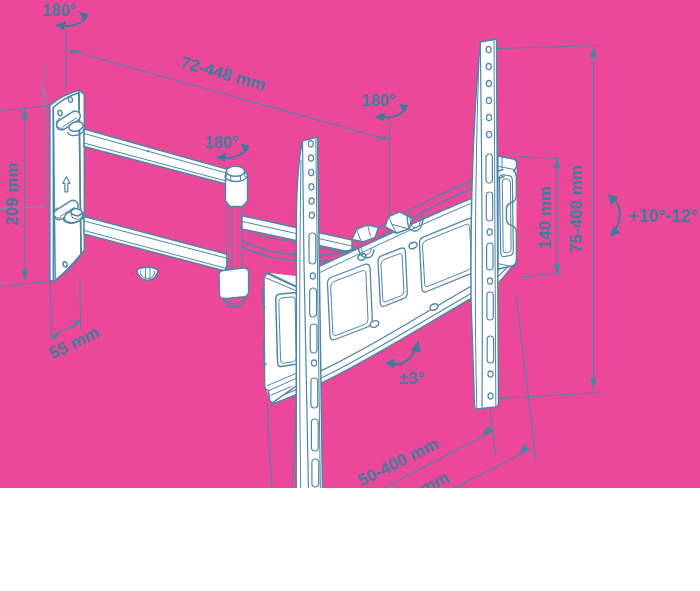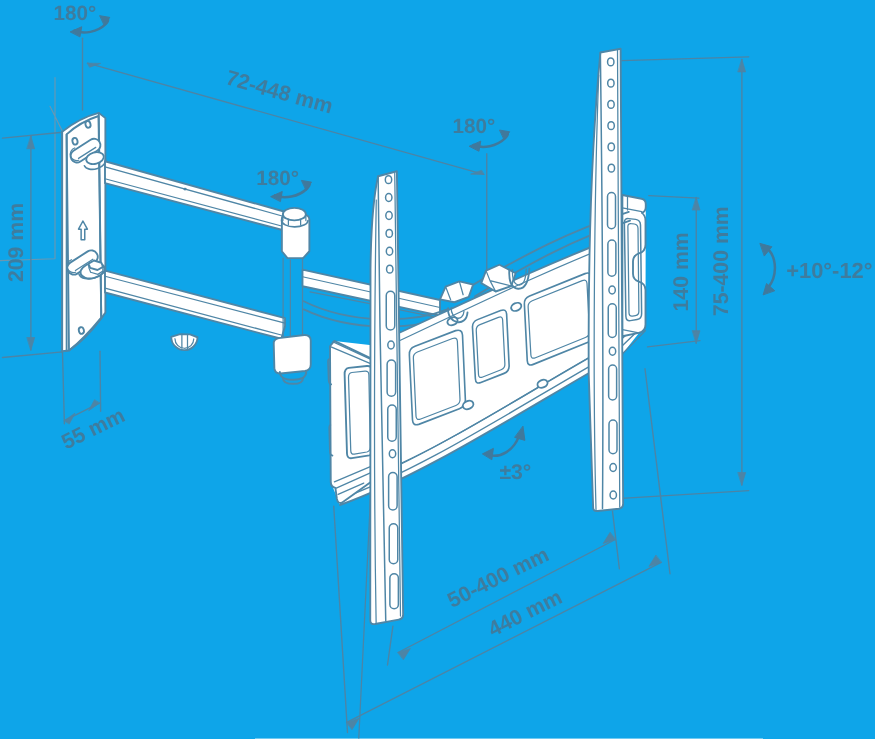--- a/index.html
+++ b/index.html
@@ -1,16 +1,16 @@
 <!DOCTYPE html>
 <html><head>
 <meta charset="utf-8">
 <style>
 html,body{margin:0;padding:0;background:#fff;}
-#wrap{width:700px;height:591px;position:relative;overflow:hidden;background:#0ea5e9;}
+#wrap{width:700px;height:488px;position:relative;overflow:hidden;background:#ec4899;}
 svg{display:block;}
 text{font-family:"Liberation Sans",sans-serif;font-weight:bold;fill:#3e7c9e;}
 </style>
 </head>
 <body>
 <div id="wrap">
 <svg width="700" height="591" viewBox="0 0 700 591" fill="none" stroke-linecap="round" stroke-linejoin="round">
 <g stroke="#4d84a5" stroke-width="1.1">
 
 <g stroke-width="0.9" stroke="#6a97b2">

